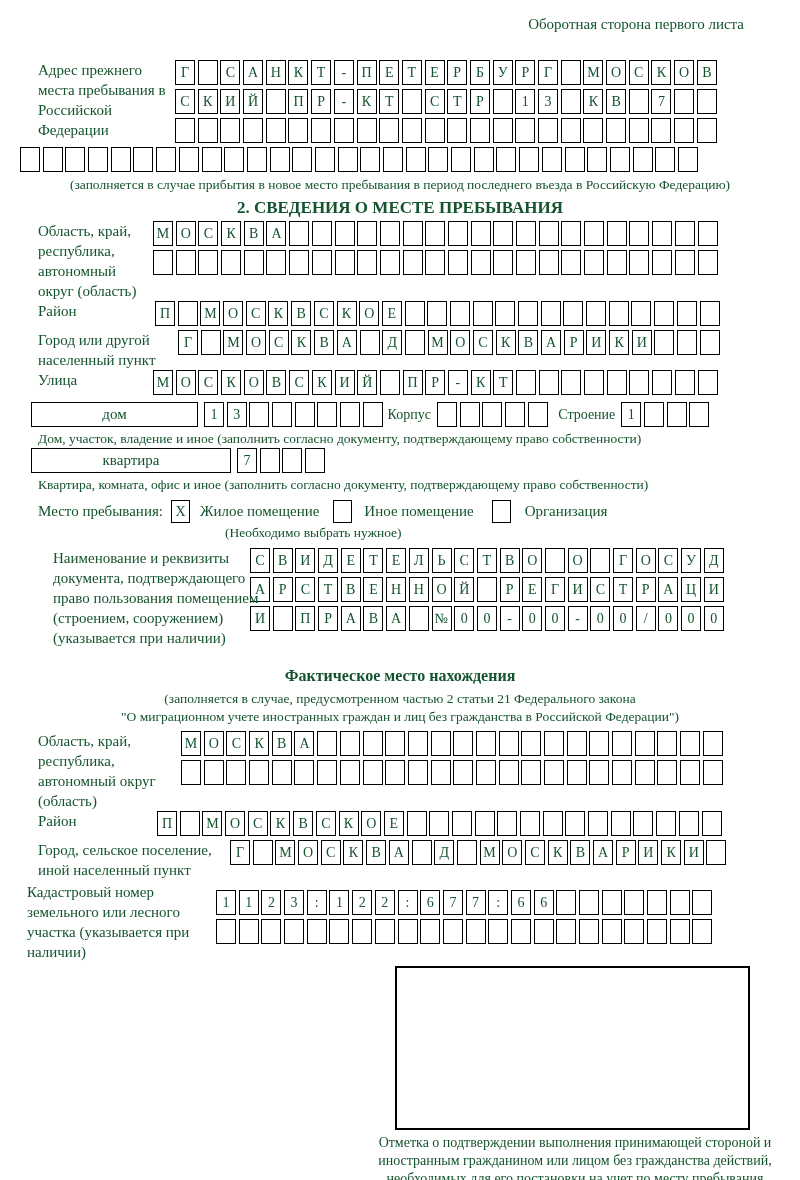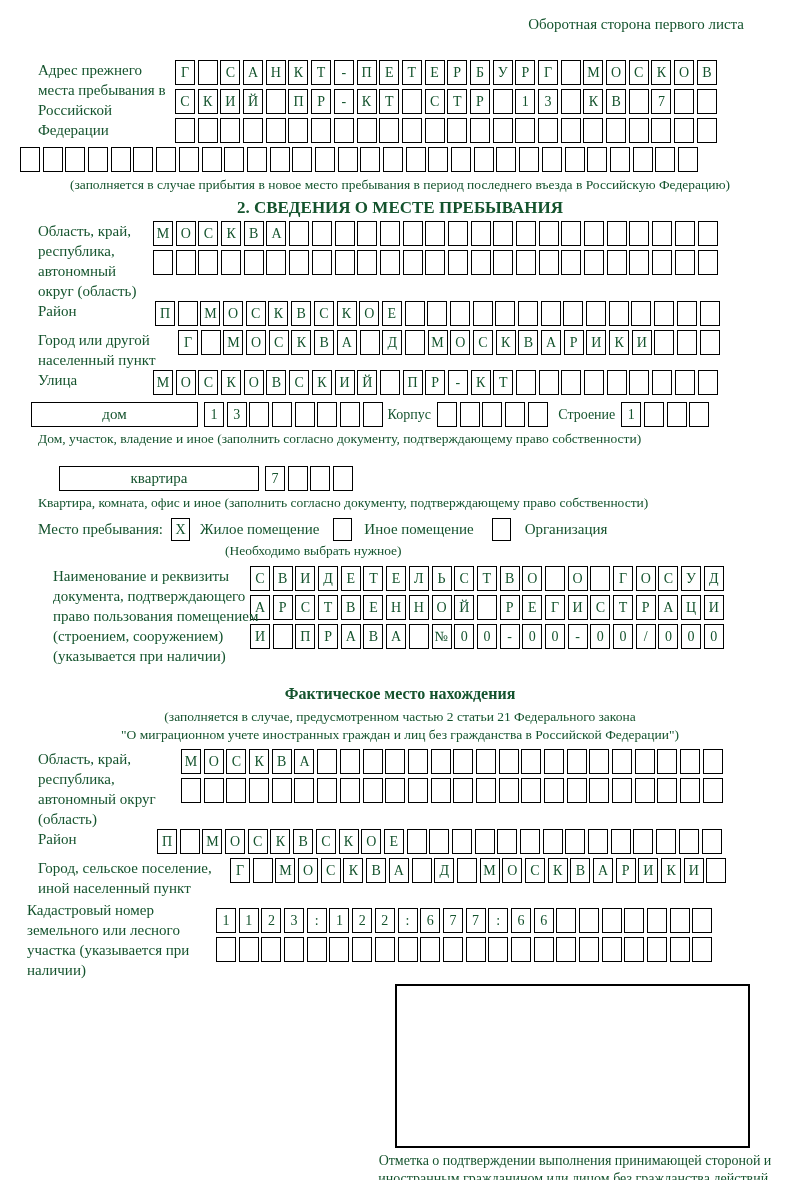--- a/index.html
+++ b/index.html
@@ -325,21 +325,21 @@
     <span class="inline-lbl" style="margin:0 6px 0 8px;">Строение</span>
     <div class="cellrow" style="margin-bottom:0;">
         <span class="cell">1</span>
         <span class="cell"></span>
         <span class="cell"></span>
         <span class="cell"></span>
       </div>
   </div>
   <div class="note" style="margin-left:38px;margin-top:2px;">Дом, участок, владение и иное (заполнить согласно документу, подтверждающему право собственности)</div>
 
-  <div class="f" style="margin-top:18px;padding-left:28px;">
+  <div class="f" style="margin-top:0;">
     <div class="rectlabel" style="margin-left:31px;width:198px;margin-right:6px;">квартира</div>
     <div class="cellrow" style="margin-bottom:0;">
         <span class="cell">7</span>
         <span class="cell"></span>
         <span class="cell"></span>
         <span class="cell"></span>
       </div>
   </div>
   <div class="note" style="margin-left:38px;margin-top:2px;">Квартира, комната, офис и иное (заполнить согласно документу, подтверждающему право собственности)</div>
 

